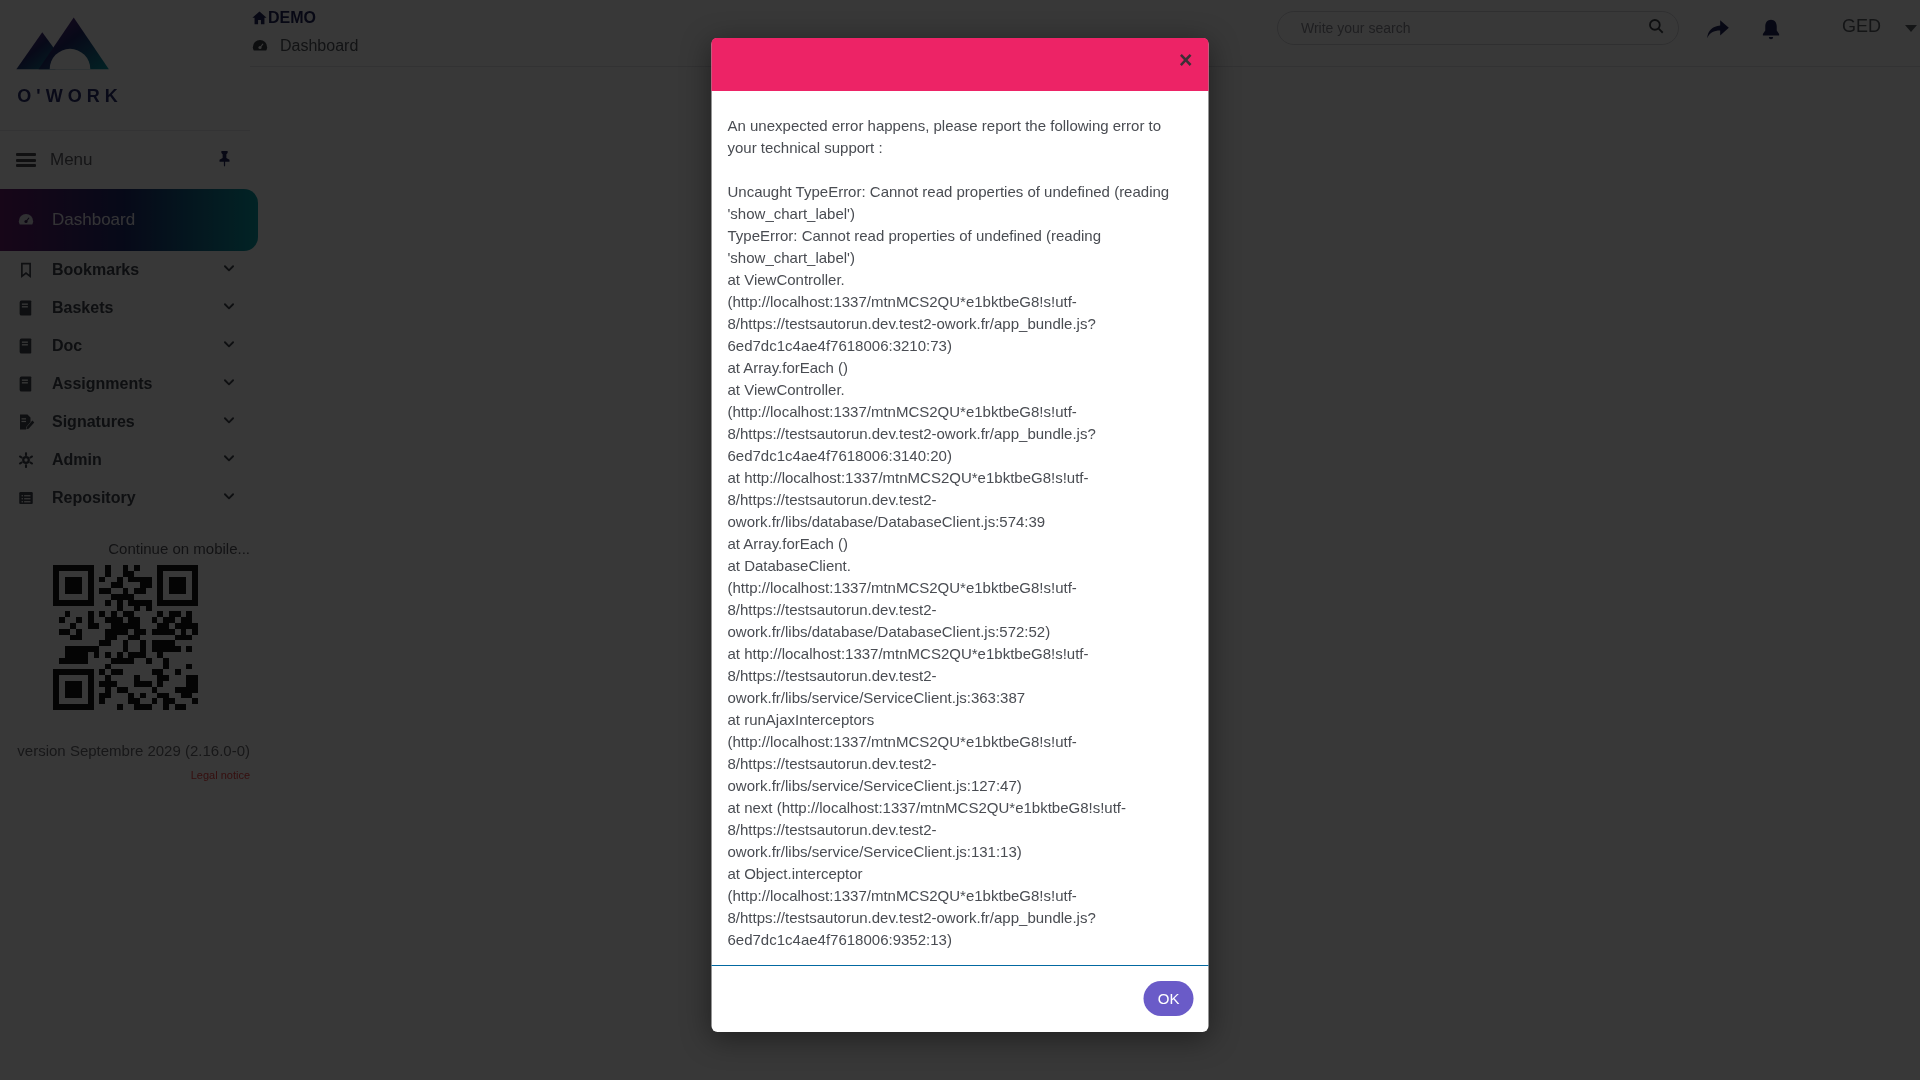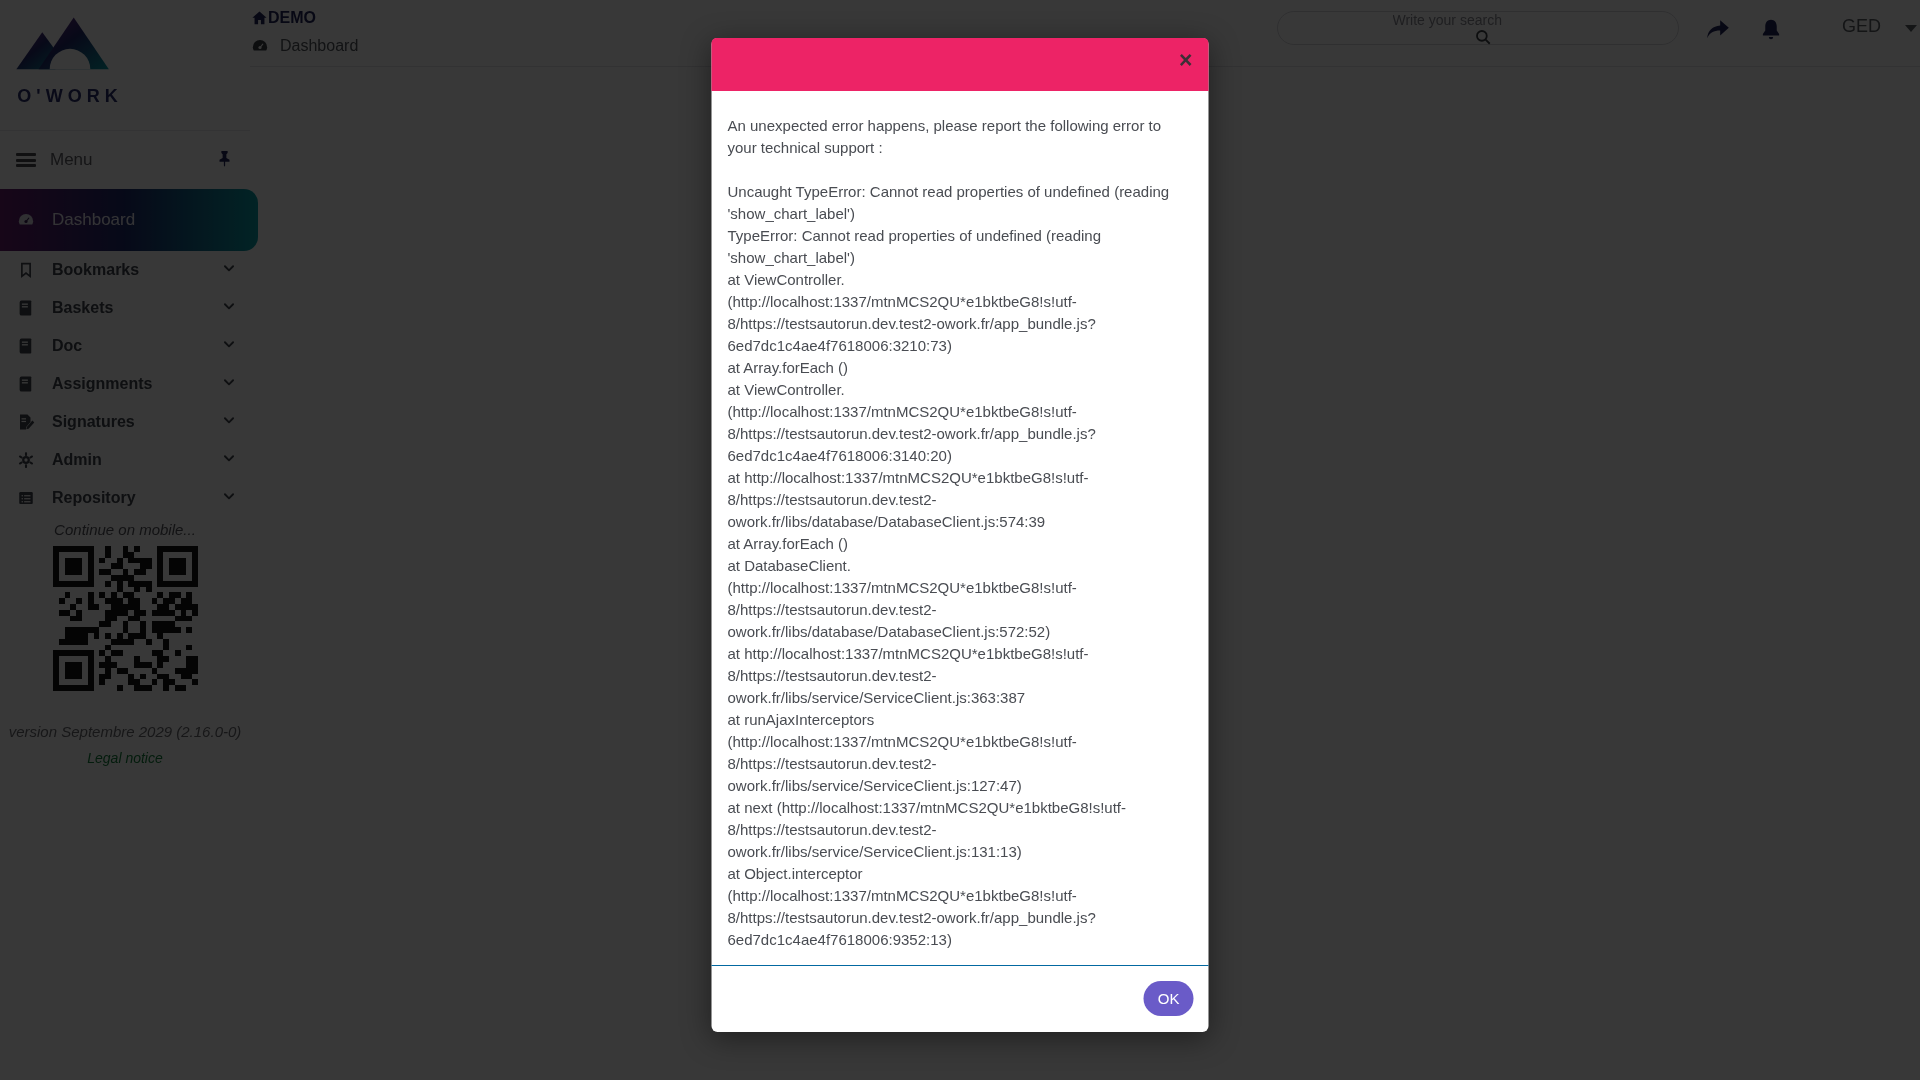--- a/index.html
+++ b/index.html
@@ -21,39 +21,39 @@
   .menu-row .hamburger span { display:block; height:3px; background:#4a4a4f; border-radius:1px; }
   .menu-row .menu-label { font-size:17px; color:#5f5f66; flex:1; }
   .nav-item { height:38px; display:flex; align-items:center; padding:0 14px 0 16px; cursor:pointer; }
   .nav-item .nicon { width:20px; height:20px; margin-right:16px; display:flex; align-items:center; justify-content:center; }
   .nav-item .nicon svg { width:18px; height:18px; }
   .nav-item .nlabel { flex:1; font-size:16px; font-weight:700; color:#40454e; }
   .nav-item .chev svg { width:14px; height:14px; }
   .nav-item.active { height:62px; width:258px; border-radius:0 14px 14px 0;
        background:linear-gradient(90deg, var(--grad-a) 0%, var(--grad-b) 48%, var(--grad-c) 100%); }
   .nav-item.active .nlabel { color:#e9e9f2; font-weight:400; font-size:17px; }
-  .qr-section { margin-top:4px; text-align:center;font-style:italic; }
+  .qr-section { margin-top:23px; text-align:right; }
   .continue-label { font-size:15px; color:#55555c; margin-bottom:8px; }
   .qr-box { width:145px; height:145px; margin:0 auto; }
   .qr-box svg { width:145px; height:145px; display:block; }
   .version-label { margin-top:32px; font-size:15px; color:#6b6b70; }
-  .legal-link { margin-top:10px; font-size:14px; color:#15803d; display:inline-block; }
+  .legal-link { margin-top:10px; font-size:11px; color:#ef4444; display:inline-block; }
 
   
   .topbar { position:absolute; left:250px; top:0; width:1670px; height:67px; background:#fff;
             border-bottom:1px solid #e2e2e6; z-index:1; }
   .tb-title { position:absolute; left:1px; top:9px; display:flex; align-items:center; }
   .tb-title svg { width:17px; height:17px; }
   .tb-title .app-name { font-size:16px; font-weight:700; color: var(--navy); }
   .tb-crumb { position:absolute; left:1px; top:37px; display:flex; align-items:center; gap:11px; }
   .tb-crumb svg { width:18px; height:18px; }
   .tb-crumb .crumb-label { font-size:16px; color:#51565c; }
   .search-pill { position:absolute; left:1027px; top:11px; width:402px; height:34px;
                  border:1.6px solid #d7d7dc; border-radius:17px; background:#fff;
-                 display:flex; align-items:center; padding:0 13px 0 23px;flex-direction:column; }
+                 display:flex; align-items:center; padding:0 13px 0 23px; }
   .search-pill input { flex:1; border:none; outline:none; font-size:14px; color:#444;
                        font-family:"Liberation Sans", sans-serif; background:transparent; }
   .search-pill input::placeholder { color:#8b8b94; }
   .search-pill .mag svg { width:18px; height:18px; }
   .tb-icon { position:absolute; top:14px; width:32px; height:32px; display:flex; align-items:center; justify-content:center; cursor:pointer; }
   .tb-icon svg { width:26px; height:26px; }
   .tb-share { left:1452px; }
   .tb-bell  { left:1505px; }
   .tb-user  { position:absolute; left:1592px; top:16px; display:flex; align-items:center; gap:24px;
               color:#5d6167; font-size:18px; cursor:pointer; }

